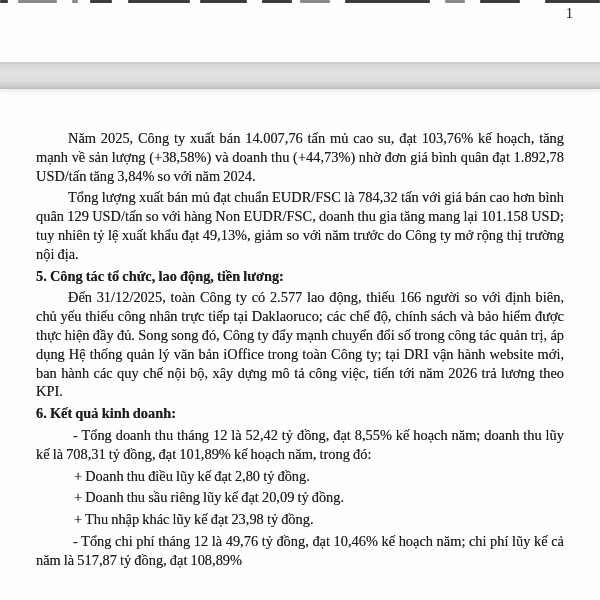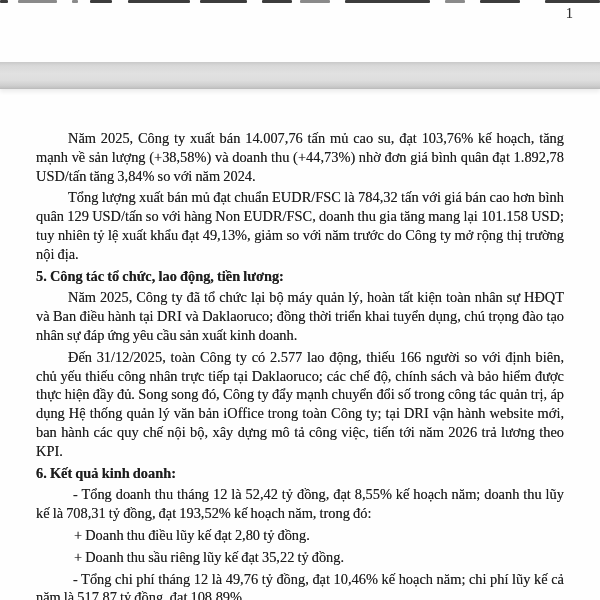--- a/index.html
+++ b/index.html
@@ -90,22 +90,22 @@
   </div>
 
   <div class="page-number">1</div>
 
   <div class="separator"></div>
 
   <div class="doc">
     <p class="para blk0">Năm 2025, Công ty xuất bán 14.007,76 tấn mủ cao su, đạt 103,76% kế hoạch, tăng mạnh về sản lượng (+38,58%) và doanh thu (+44,73%) nhờ đơn giá bình quân đạt 1.892,78 USD/tấn tăng 3,84% so với năm 2024.</p>
     <p class="para blk1">Tổng lượng xuất bán mủ đạt chuẩn EUDR/FSC là 784,32 tấn với giá bán cao hơn bình quân 129 USD/tấn so với hàng Non EUDR/FSC, doanh thu gia tăng mang lại 101.158 USD; tuy nhiên tỷ lệ xuất khẩu đạt 49,13%, giảm so với năm trước do Công ty mở rộng thị trường nội địa.</p>
     <p class="heading blk2">5. Công tác tổ chức, lao động, tiền lương:</p>
-    <p class="para blk3">Năm 2025, Công ty đã tổ chức lại bộ máy quản lý, hoàn tất kiện toàn nhân sự HĐQT và Ban điều hành tại DRI và Daklaoruco; đồng thời triển khai tuyển dụng, chú trọng đào tạo nhân sự đáp ứng yêu cầu sản xuất kinh doanh.</p>
     <p class="para blk4">Đến 31/12/2025, toàn Công ty có 2.577 lao động, thiếu 166 người so với định biên, chủ yếu thiếu công nhân trực tiếp tại Daklaoruco; các chế độ, chính sách và bảo hiểm được thực hiện đầy đủ. Song song đó, Công ty đẩy mạnh chuyển đổi số trong công tác quản trị, áp dụng Hệ thống quản lý văn bản iOffice trong toàn Công ty; tại DRI vận hành website mới, ban hành các quy chế nội bộ, xây dựng mô tả công việc, tiến tới năm 2026 trả lương theo KPI.</p>
     <p class="heading blk5">6. Kết quả kinh doanh:</p>
-    <p class="li-dash blk6">- Tổng doanh thu tháng 12 là 52,42 tỷ đồng, đạt 8,55% kế hoạch năm; doanh thu lũy kế là 708,31 tỷ đồng, đạt 193,52% kế hoạch năm, trong đó:</p>
+    <p class="li-dash blk6">- Tổng doanh thu tháng 12 là 52,42 tỷ đồng, đạt 8,55% kế hoạch năm; doanh thu lũy kế là 708,31 tỷ đồng, đạt 101,89% kế hoạch năm, trong đó:</p>
     <p class="li-plus blk8">+ Doanh thu điều lũy kế đạt 2,80 tỷ đồng.</p>
-    <p class="li-plus blk9">+ Doanh thu sầu riêng lũy kế đạt 35,22 tỷ đồng.</p>
+    <p class="li-plus blk9">+ Doanh thu sầu riêng lũy kế đạt 20,09 tỷ đồng.</p>
+    <p class="li-plus blk10">+ Thu nhập khác lũy kế đạt 23,98 tỷ đồng.</p>
     <p class="li-dash blk11">- Tổng chi phí tháng 12 là 49,76 tỷ đồng, đạt 10,46% kế hoạch năm; chi phí lũy kế cả năm là 517,87 tỷ đồng, đạt 108,89%</p>
   </div>
 
 </div>
 
 </body></html>

